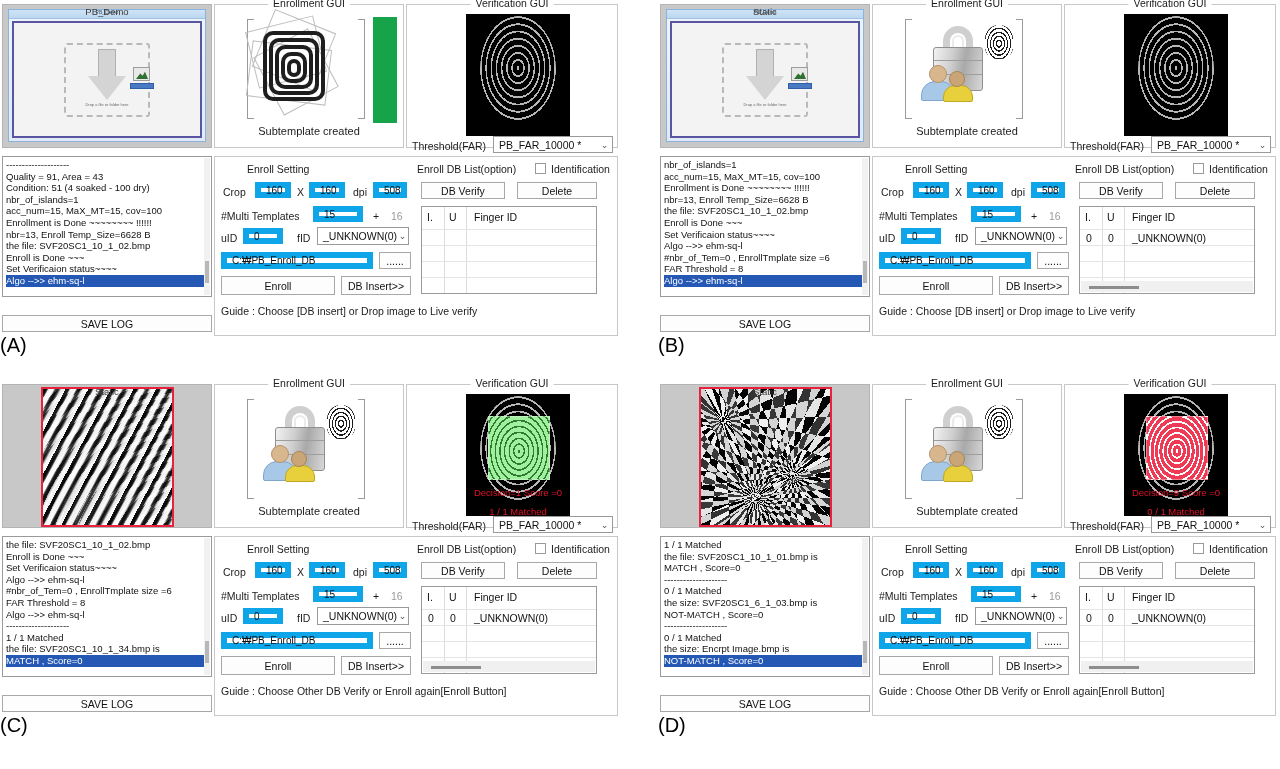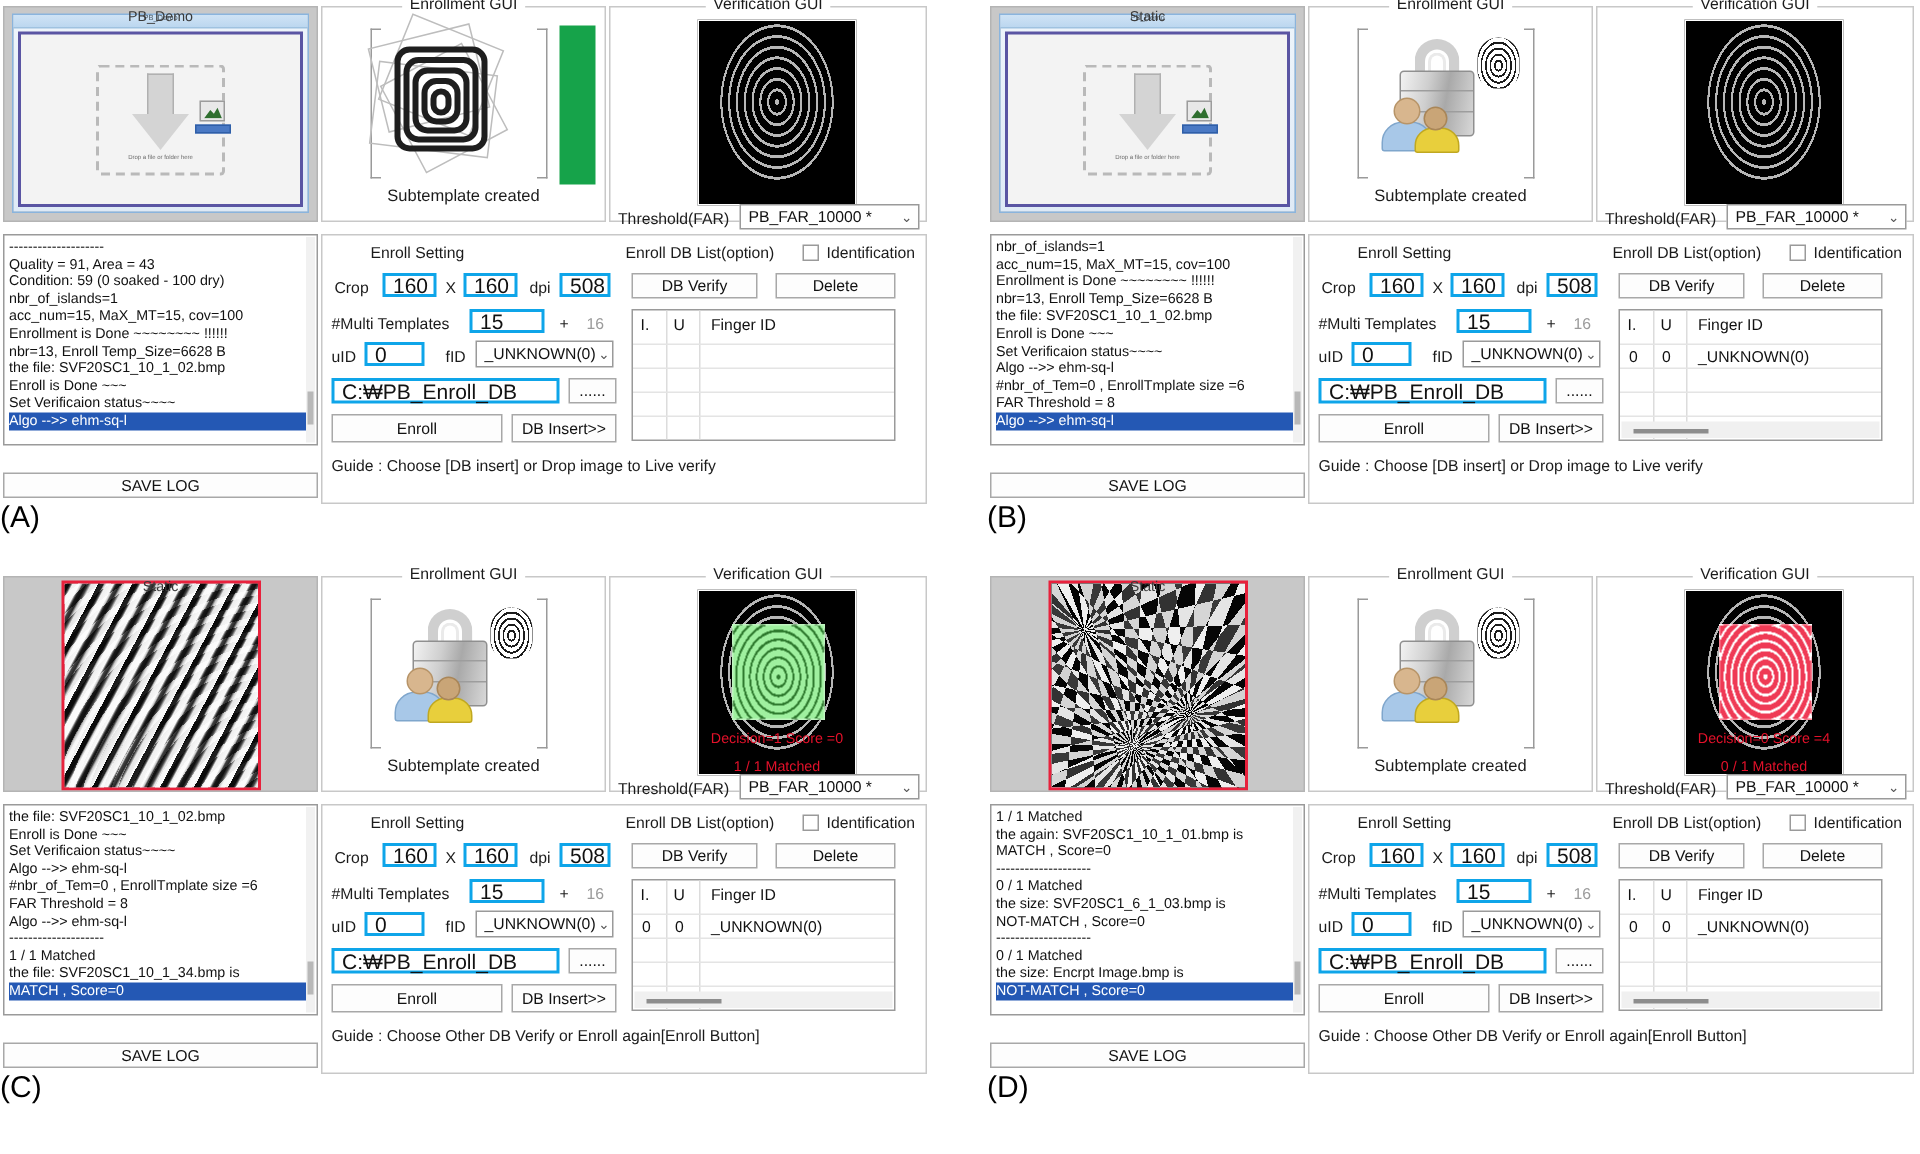--- a/index.html
+++ b/index.html
@@ -205,22 +205,22 @@
     font-size: 10.5px; color: #111;
     display: flex; align-items: center; justify-content: center;
     white-space: nowrap;
   }
 
   
   .lbl { position: absolute; font-size: 10.5px; color: #1b1b1b; white-space: nowrap; }
   .lbl.dim { color: #9b9b9b; }
   .field {
     position: absolute;
-    border: 2px solid #0ea5e9; background: #fff;
-    font-size: 14px; color: #111;
+    border: 6px solid #0ea5e9; background: #fff;
+    font-size: 10px; color: #111;
     display: flex; align-items: center;
     padding-left: 5px;
   }
   .chk {
     position: absolute;
     width: 11px; height: 11px;
     border: 1px solid #9a9a9a; background: #fff;
   }
 
   
@@ -370,21 +370,21 @@
         </div>
         <div class="thresh-label" style="left: 5px; top: 135px;">Threshold(FAR)</div>
         <div class="combo" style="left: 86px; top: 131px; width: 120px; height: 17px;">
           <div class="val">PB_FAR_10000 *</div>
           <div class="chev">⌄</div>
         </div>
       </div>
       <div class="logbox" style="left: 2px; top: 156px; width: 210px; height: 141px;">
         <div class="logline">--------------------</div>
         <div class="logline">Quality = 91, Area = 43</div>
-        <div class="logline">Condition: 59 (0 soaked - 100 dry)</div>
+        <div class="logline">Condition: 51 (4 soaked - 100 dry)</div>
         <div class="logline">nbr_of_islands=1</div>
         <div class="logline">acc_num=15, MaX_MT=15, cov=100</div>
         <div class="logline">Enrollment is Done ~~~~~~~~ !!!!!!</div>
         <div class="logline">nbr=13, Enroll Temp_Size=6628 B</div>
         <div class="logline">the file: SVF20SC1_10_1_02.bmp</div>
         <div class="logline">Enroll is Done ~~~</div>
         <div class="logline">Set Verificaion status~~~~</div>
         <div class="logline sel">Algo --&gt;&gt; ehm-sq-l</div>
         <div class="logscroll">
           <div class="thumb"></div>
@@ -674,32 +674,32 @@
           <div class="person p2-body"></div>
           <div class="person p2-head"></div>
         </div>
         <div class="subcap" style="top: 120px;">Subtemplate created</div>
       </div>
       <div class="gbox" style="left: 406px; top: 4px; width: 212px; height: 144px;">
         <div class="gbox-title">Verification GUI</div>
         <div class="vimg" style="left: 58px; top: 8px; width: 106px; height: 124px;">
           <div class="fpridge"></div>
           <div class="fp-overlay red" style="left: 22px; top: 22px; width: 62px; height: 64px;"></div>
-          <div class="vtext-red" style="top: 93px;">Decision=0 Score =4</div>
+          <div class="vtext-red" style="top: 93px;">Decision=9 Score =0</div>
           <div class="vtext-red" style="top: 112px;">0 / 1 Matched</div>
         </div>
         <div class="thresh-label" style="left: 5px; top: 135px;">Threshold(FAR)</div>
         <div class="combo" style="left: 86px; top: 131px; width: 120px; height: 17px;">
           <div class="val">PB_FAR_10000 *</div>
           <div class="chev">⌄</div>
         </div>
       </div>
       <div class="logbox" style="left: 2px; top: 156px; width: 210px; height: 141px;">
         <div class="logline">1 / 1 Matched</div>
-        <div class="logline">the again: SVF20SC1_10_1_01.bmp is</div>
+        <div class="logline">the file: SVF20SC1_10_1_01.bmp is</div>
         <div class="logline">MATCH , Score=0</div>
         <div class="logline">--------------------</div>
         <div class="logline">0 / 1 Matched</div>
         <div class="logline">the size: SVF20SC1_6_1_03.bmp is</div>
         <div class="logline">NOT-MATCH , Score=0</div>
         <div class="logline">--------------------</div>
         <div class="logline">0 / 1 Matched</div>
         <div class="logline">the size: Encrpt Image.bmp is</div>
         <div class="logline sel">NOT-MATCH , Score=0</div>
         <div class="logscroll">

